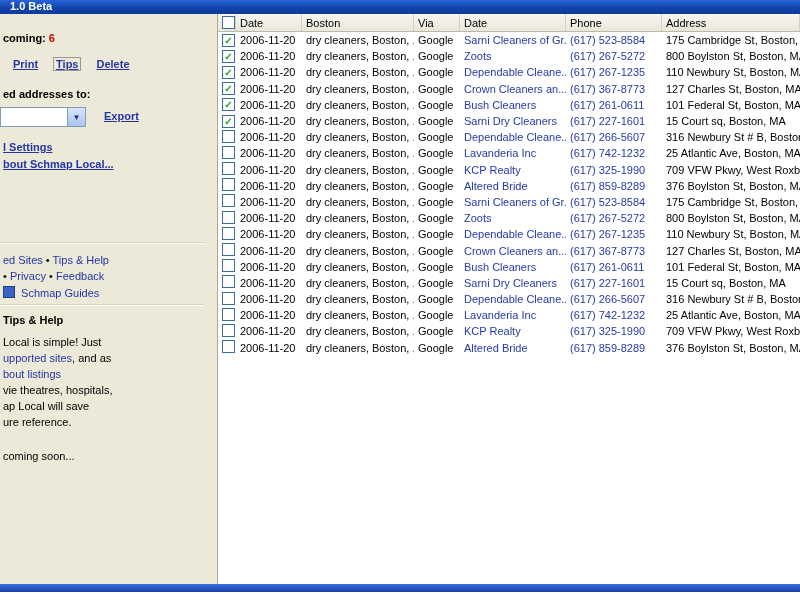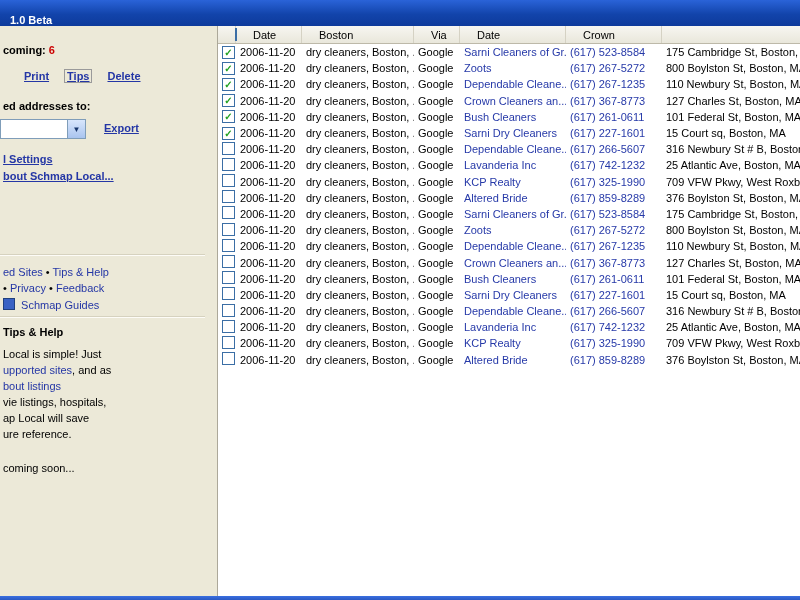--- a/index.html
+++ b/index.html
@@ -1,45 +1,45 @@
 <!DOCTYPE html>
 <html><head>
 <meta charset="utf-8">
 <style>
   html,body{margin:0;padding:0}
   body{width:800px;height:600px;overflow:hidden;font-family:"Liberation Sans",sans-serif;font-size:11px;color:#000;background:#fff}
 
   
-  .titlebar{height:26px;background:linear-gradient(180deg,#2a63d8 0%,#1244ab 55%,#0d3a9b 100%);
-    color:#fff;font-weight:bold;display:flex;align-items:flex-end;padding-left:10px;box-sizing:border-box}
+  .titlebar{height:14px;background:linear-gradient(180deg,#2a63d8 0%,#1244ab 55%,#0d3a9b 100%);
+    color:#fff;font-weight:bold;display:flex;align-items:flex-start;padding-left:10px;box-sizing:border-box}
 
   
   .content{display:flex;height:570px}
   .sidebar{width:218px;min-width:218px;background:#ece9d8;position:relative;border-right:1px solid #aca899;box-sizing:border-box}
   .main{flex:1;display:flex;flex-direction:column;background:#fff;overflow:hidden}
 
   
   .sl{position:absolute;left:3px;white-space:nowrap}
   .b{font-weight:bold}
   .red{color:#cc0000;font-weight:bold}
   .a{color:#2436a5;text-decoration:underline;cursor:pointer}
   .a2{color:#2436a5;cursor:pointer}
   .focusbox{outline:1px solid #9a9a9a;padding:0 2px}
-  .actions{display:flex;gap:16px;margin-left:21px}
+  .actions{display:flex;gap:16px;margin-left:10px}
   .hr{position:absolute;left:0;width:205px;height:1px;background:#d6d2bf;border-bottom:1px solid #fdfcf7}
   .muted-it{}
   .combo{position:absolute;left:0;top:93px;width:86px;height:20px;background:#fff;border:1px solid #7f9db9;display:flex;box-sizing:border-box}
   .combo .val{flex:1}
   .combo .btn{width:17px;background:linear-gradient(180deg,#d8e6fc,#a9c4ef);border-left:1px solid #7f9db9;
     display:flex;align-items:center;justify-content:center;font-size:8px;color:#17356b}
   .gicon{display:inline-block;width:10px;height:10px;background:#3a62c4;border:1px solid #20407e;vertical-align:-1px;margin-right:3px}
 
   
   .thead{display:flex;height:17px;background:linear-gradient(180deg,#f7f6f1,#e9e7db);border-bottom:1px solid #bdb9a9;align-items:stretch;flex:0 0 auto}
-  .th{display:flex;align-items:center;padding-left:17px;box-sizing:border-box;border-right:1px solid #d5d2c4;color:#000}
+  .th{display:flex;align-items:center;padding-left:4px;box-sizing:border-box;border-right:1px solid #d5d2c4;color:#000}
   
   .tr{display:flex;height:16.2px;align-items:center;flex:0 0 auto}
   .td{padding-left:4px;box-sizing:border-box;white-space:nowrap;overflow:hidden}
   .c-check{width:18px;min-width:18px}
   .c-date{width:66px;min-width:66px}
   .c-search{width:112px;min-width:112px}
   .c-via{width:46px;min-width:46px}
   .c-place{width:106px;min-width:106px}
   .c-phone{width:96px;min-width:96px}
   .c-addr{flex:1}
@@ -105,36 +105,37 @@
 
     <div class="sl b" style="top:300px">Tips &amp; Help</div>
 
     <div class="sl" style="top:322px">Local is simple! Just</div>
     <div class="sl" style="top:338px">
       <span class="a2">upported sites</span><span>, and as</span>
     </div>
     <div class="sl" style="top:354px">
       <span class="a2">bout listings</span>
     </div>
-    <div class="sl" style="top:370px">vie listings, hospitals,</div>
+    <div class="sl" style="top:370px">vie theatres, hospitals,</div>
     <div class="sl" style="top:386px">ap Local will save</div>
     <div class="sl" style="top:402px">ure reference.</div>
     <div class="sl muted-it" style="top:436px">coming soon...</div>
   </div>
 
   <div class="main">
     <div class="thead">
       <span class="th c-check">
         <span class="cb"></span>
       </span>
       <span class="th c-date">Date</span>
       <span class="th c-search">Boston</span>
       <span class="th c-via">Via</span>
       <span class="th c-place">Date</span>
-      <span class="th c-phone">Crown</span>
+      <span class="th c-phone">Phone</span>
+      <span class="th c-addr">Address</span>
     </div>
     <div>
         <div class="tr">
           <span class="td c-check"><span class="cb">✓</span></span>
           <span class="td c-date">2006-11-20</span>
           <span class="td c-search">dry cleaners, Boston, ...</span>
           <span class="td c-via">Google</span>
           <span class="td c-place link">Sarni Cleaners of Gr...</span>
           <span class="td c-phone link">(617) 523-8584</span>
           <span class="td c-addr">175 Cambridge St, Boston, MA</span>

